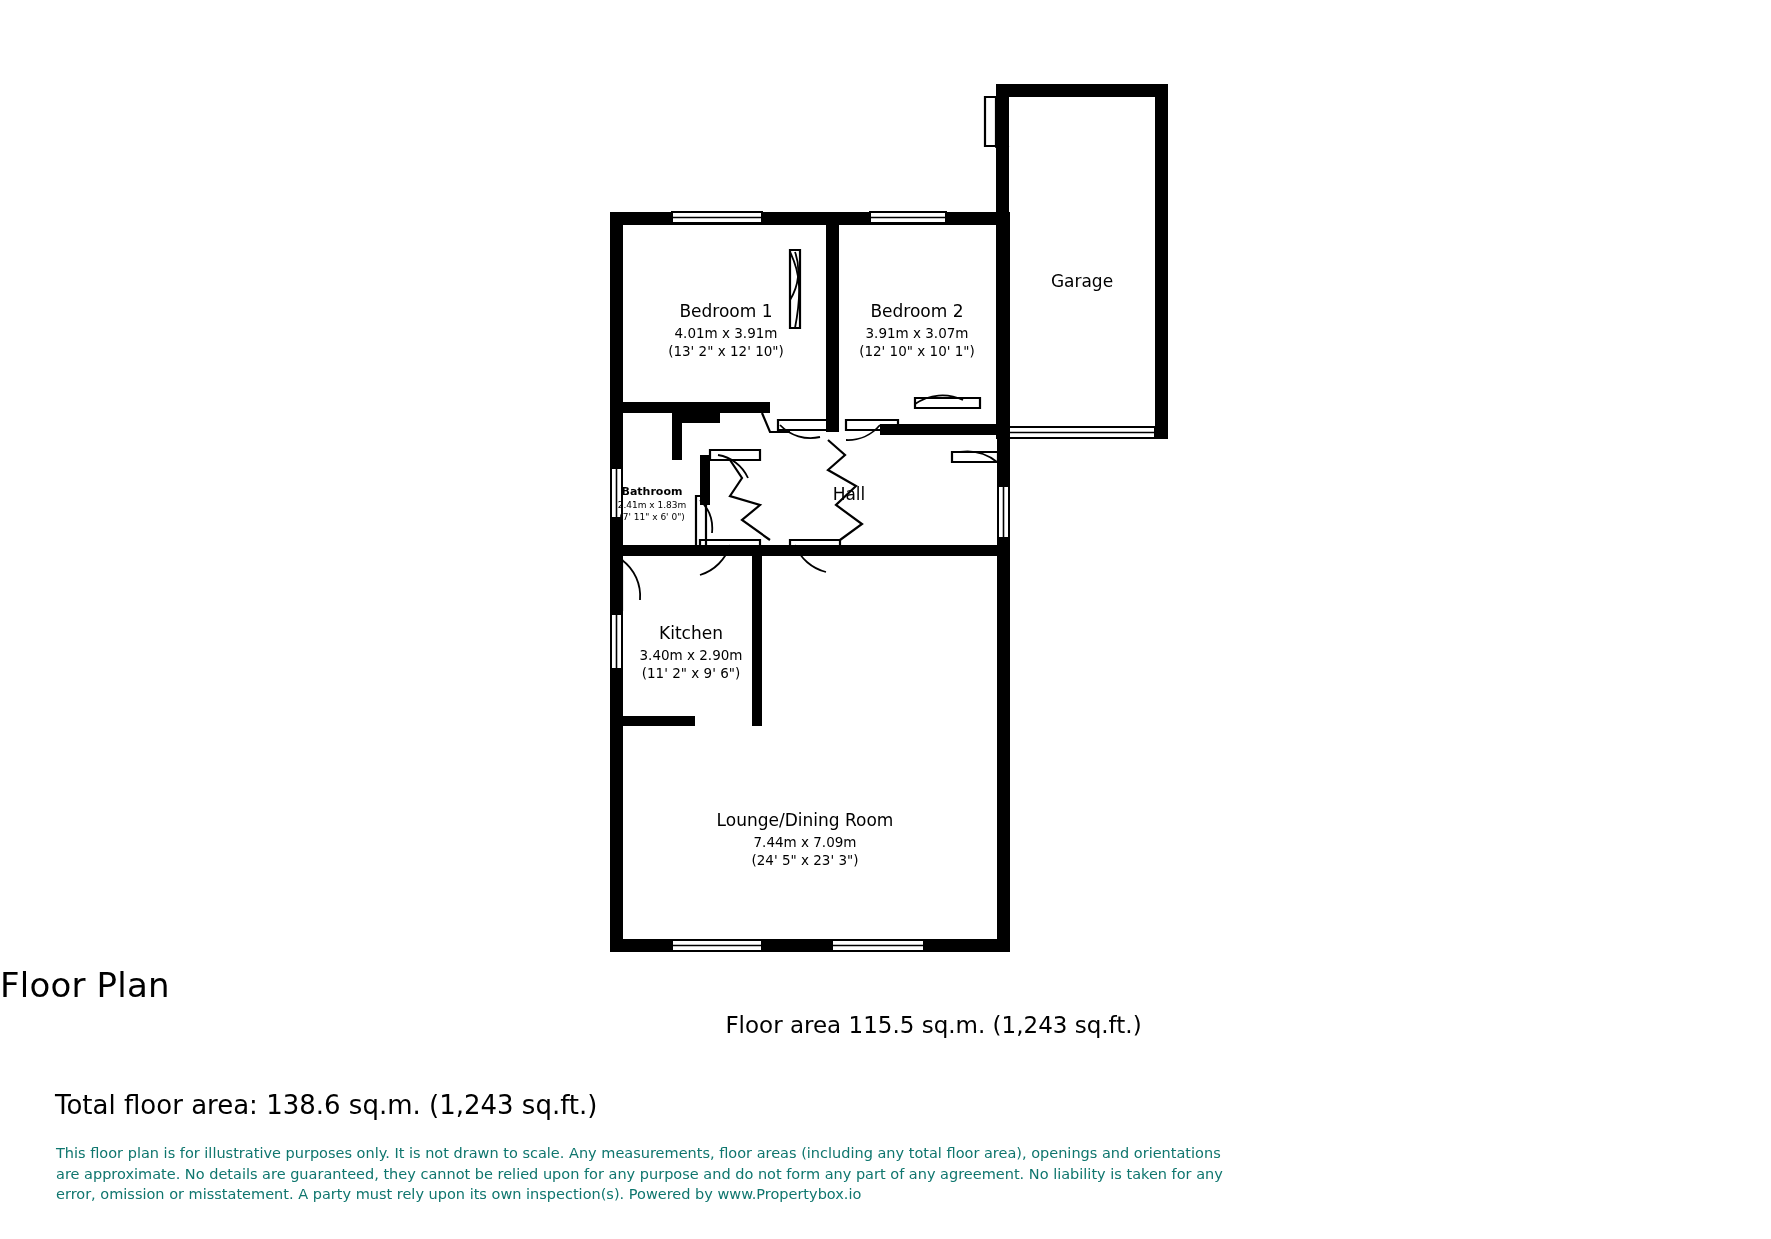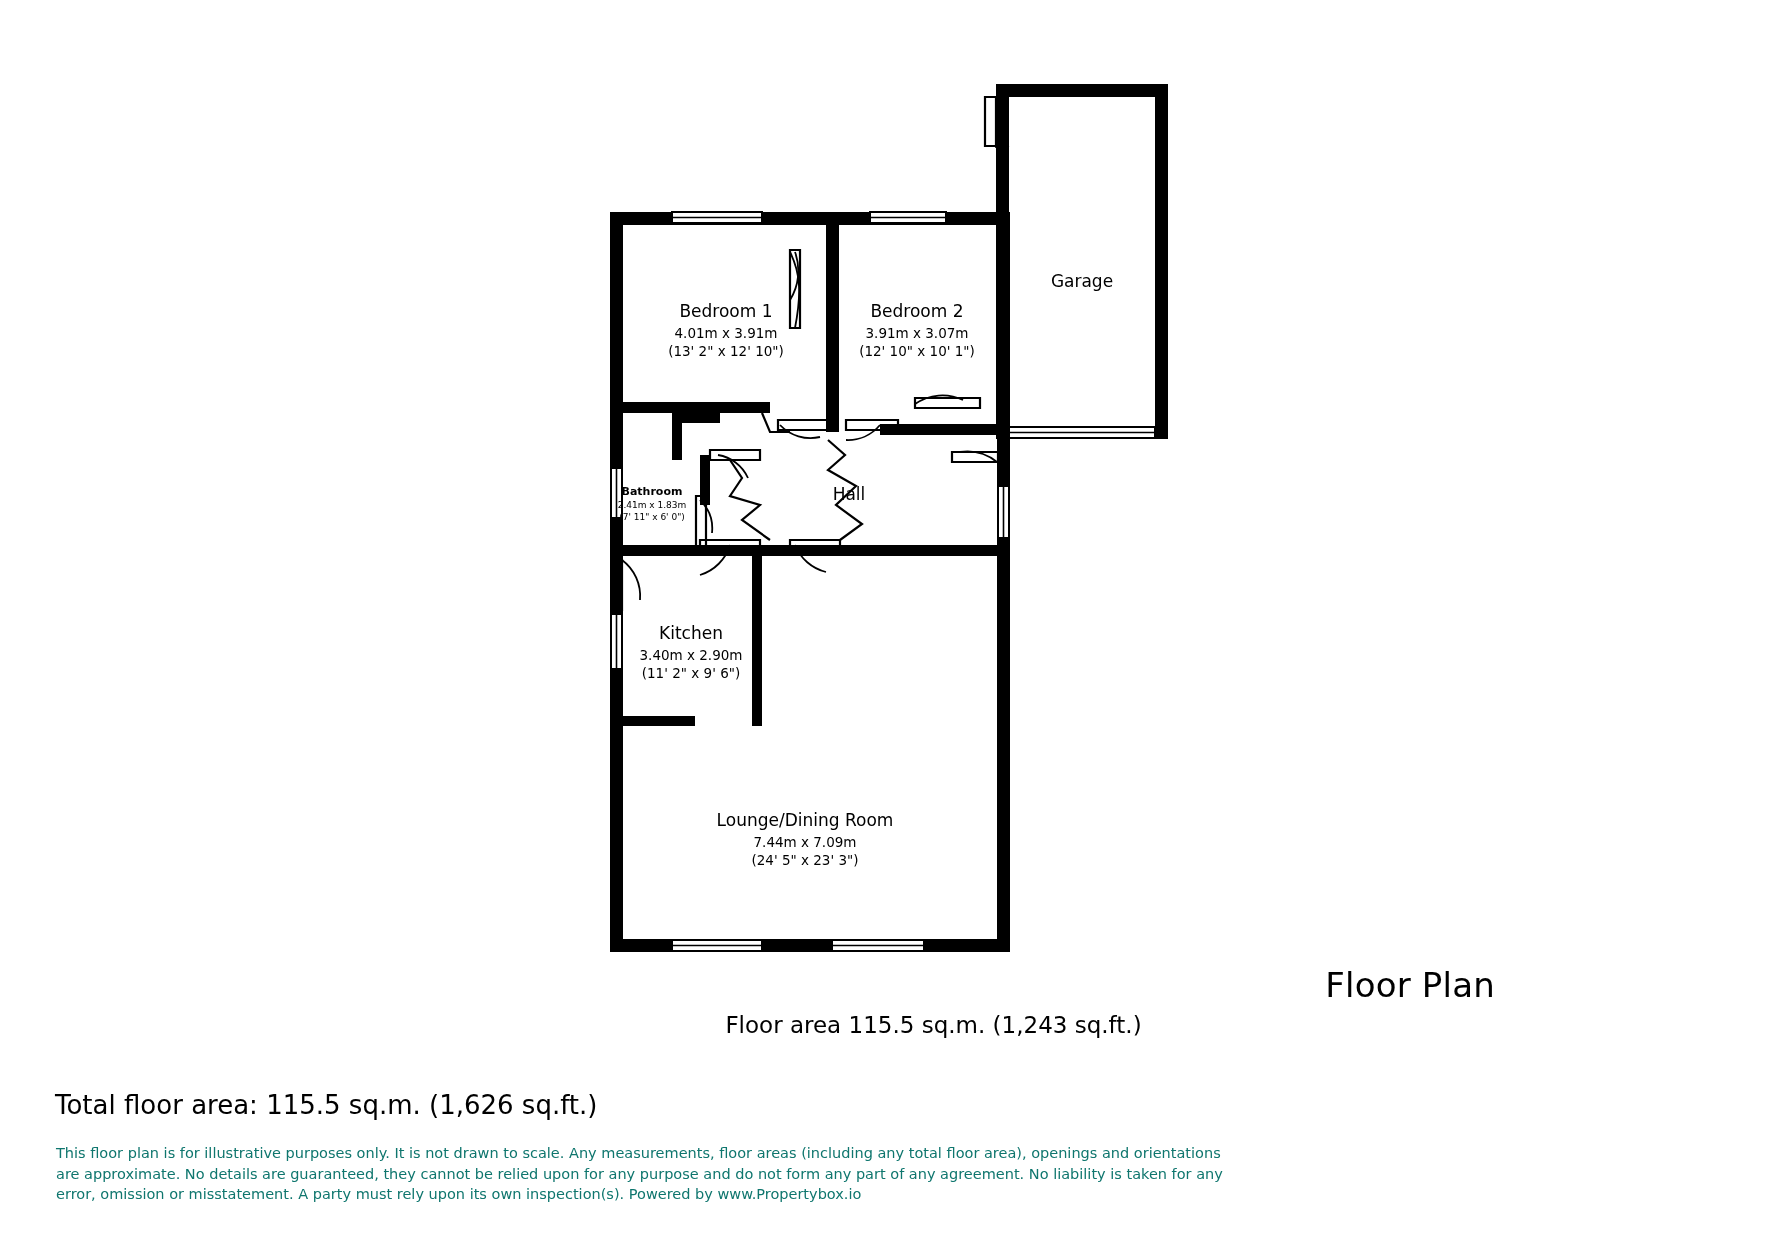--- a/index.html
+++ b/index.html
@@ -73,21 +73,21 @@
     font-family: "DejaVu Sans", sans-serif;
     font-size: 9px;
     text-anchor: middle;
     fill: #000000;
   }
   .caption-title {
     position: absolute;
     left: 0;
     top: 965px;
     width: 1495px;
-    text-align: right;
+    text-align: left;
     font-size: 34px;
     letter-spacing: 0.2px;
   }
   .caption-title span { display: inline-block; }
   .caption-area {
     position: absolute;
     left: 0;
     top: 1012px;
     width: 1771px;
     text-align: center;
@@ -254,17 +254,17 @@
     </g>
 
   </svg>
 
   <div class="caption-title">
     <span>Floor Plan</span>
   </div>
 
   <div class="caption-area">Floor area 115.5 sq.m. (1,243 sq.ft.)</div>
 
-  <div class="total-area">Total floor area: 115.5 sq.m. (1,626 sq.ft.)</div>
+  <div class="total-area">Total floor area: 138.6 sq.m. (1,243 sq.ft.)</div>
 
   <div class="disclaimer">This floor plan is for illustrative purposes only. It is not drawn to scale. Any measurements, floor areas (including any total floor area), openings and orientations are approximate. No details are guaranteed, they cannot be relied upon for any purpose and do not form any part of any agreement. No liability is taken for any error, omission or misstatement. A party must rely upon its own inspection(s). Powered by www.Propertybox.io</div>
 
 </div>
 
 </body></html>

